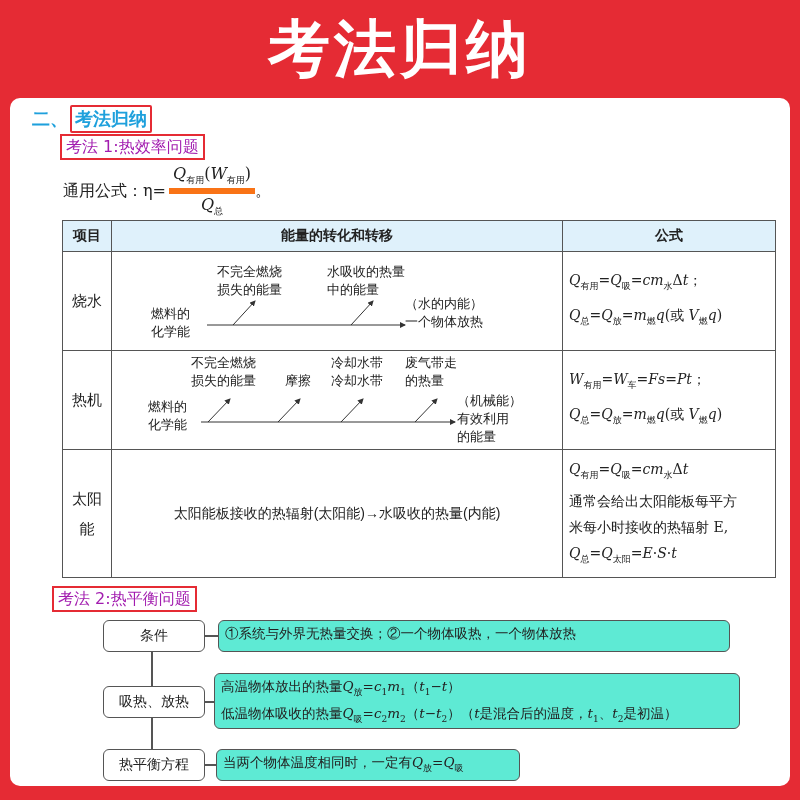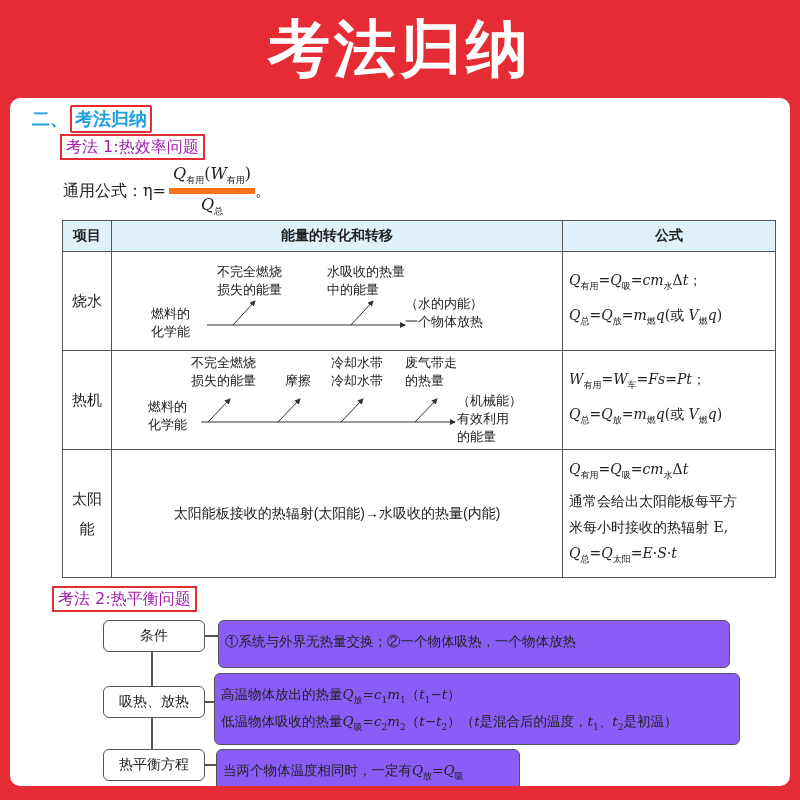--- a/index.html
+++ b/index.html
@@ -20,21 +20,21 @@
   table{position:absolute;left:52px;top:122px;border-collapse:collapse;width:714px;font-size:14px;}
   td,th{border:1.5px solid #555;}
   th{background:#dff1fb;font-family:"DejaVu Sans",sans-serif;font-weight:bold;font-size:14px;height:28px;}
   td.item{text-align:center;font-family:"DejaVu Sans",sans-serif;font-size:15px;width:46px;}
   td.formula-cell{width:200px;padding:0 6px;font-size:14px;line-height:29px;}
   .diagram{position:relative;}
   .dtext{position:absolute;font-size:13px;line-height:18px;text-align:left;white-space:nowrap;}
   svg.arr{position:absolute;left:0;top:0;}
   .solar{font-family:Liberation Sans, sans-serif;font-size:14px;text-align:center;}
   .flow-box{position:absolute;border:1.5px solid #555;border-radius:6px;display:flex;align-items:center;justify-content:center;font-size:14px;background:#fff;}
-  .flow-desc{position:absolute;border:1.5px solid #555;border-radius:6px;font-size:13.5px;padding:10px 6px;line-height:21px;background:#8b5cf6;white-space:nowrap;}
+  .flow-desc{position:absolute;border:1.5px solid #555;border-radius:6px;font-size:13.5px;padding:2px 6px;line-height:21px;background:#5eead4;white-space:nowrap;}
   .vline{position:absolute;width:1.5px;background:#555;}
   .hline{position:absolute;height:1.5px;background:#555;}
   .bottom-bar{position:absolute;left:0;top:786px;width:800px;height:14px;background:#e52b34;}
 </style>
 </head>
 <body>
 
 <div class="banner">
   <span class="banner-title">考法归纳</span>
 </div>

